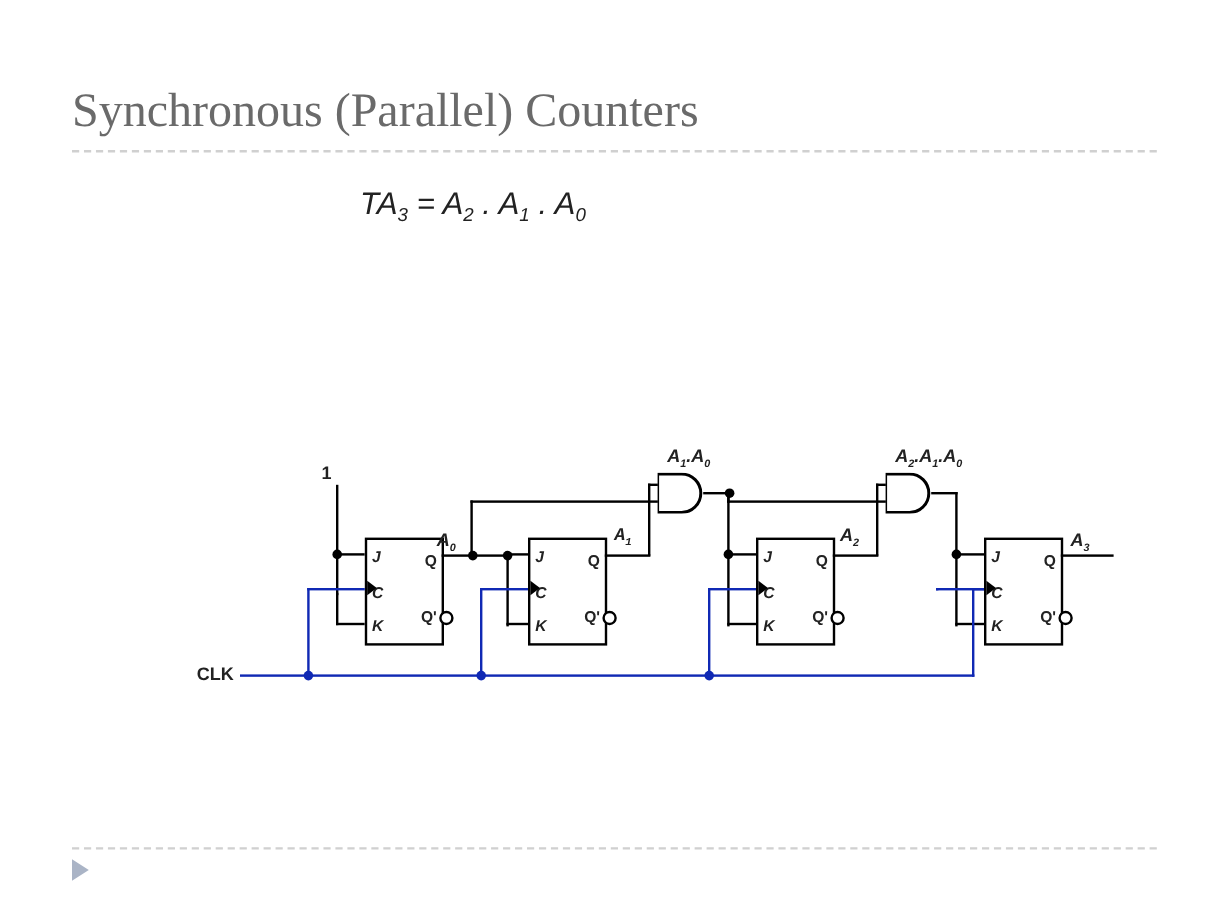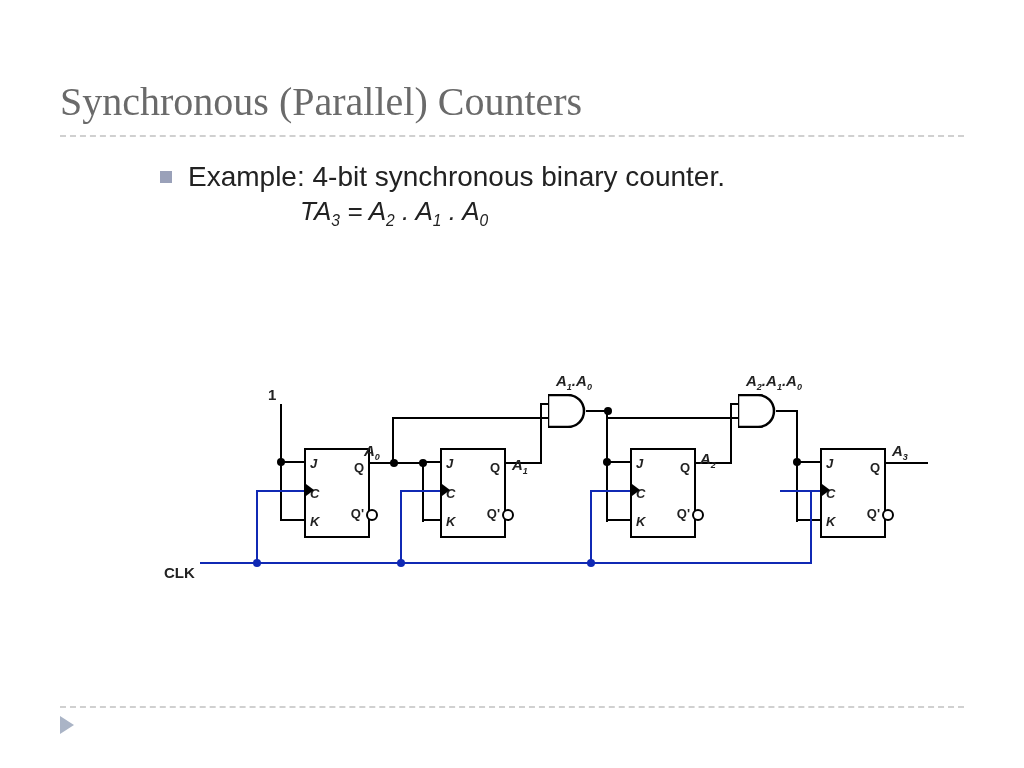--- a/index.html
+++ b/index.html
@@ -1,21 +1,21 @@
 <!DOCTYPE html>
 <html><head>
 <meta charset="utf-8">
 <style>
   html,body{margin:0;padding:0;width:1024px;height:768px;background:#fff;
             font-family:"Gill Sans","Gill Sans MT","Segoe UI",Arial,sans-serif;
             color:#222;}
   .slide{position:relative;width:1024px;height:768px;box-sizing:border-box;
          padding:62px 60px 40px 60px;}
   .title{font-family:Georgia,"Times New Roman",serif;font-size:40px;
-         font-weight:400;color:#6a6a6a;margin:16px 0 10px 0;}
+         font-weight:400;color:#6a6a6a;margin:6px 0 10px 0;}
   .rule{border:none;border-top:2px dashed #d0d0d0;margin:0 0 24px 0;}
   .bullet-row{display:flex;align-items:flex-start;margin-left:100px;}
   .bullet-marker{width:12px;height:12px;background:#9aa1b9;margin-top:10px;
                  margin-right:16px;flex:0 0 12px;}
   .bullet-text{font-size:28px;font-weight:400;}
   .equations{margin-left:240px;font-style:italic;
              font-size:26px;line-height:1.45;}
   .equations .row span.sub{font-size:60%;vertical-align:sub;font-style:italic;}
   .circuit{position:absolute;left:160px;top:390px;width:780px;height:200px;}
   .ff{position:absolute;width:62px;height:86px;border:2px solid #000;
@@ -48,24 +48,20 @@
               border-top:9px solid transparent;border-bottom:9px solid transparent;
               border-left:14px solid #aab4c6;}
 </style>
 </head>
 <body>
 
 <div class="slide">
   <h1 class="title">Synchronous (Parallel) Counters</h1>
   <hr class="rule">
 
-  <div class="bullet-row">
-    <div class="bullet-marker"></div>
-    <div class="bullet-text">Example: 4-bit synchronous binary counter.</div>
-  </div>
 
   <div class="equations">
     <div class="row">
       <span>TA</span><span class="sub">3</span>
        = <span>A</span><span class="sub">2</span> . <span>A</span><span class="sub">1</span> . <span>A</span><span class="sub">0</span>
     </div>
   </div>
 
   <div class="circuit">
 
@@ -104,21 +100,21 @@
     <div class="ff" style="left:280px;top:58px;">
       <span class="j">J</span>
       <span class="c">C</span>
       <span class="k">K</span>
       <span class="q">Q</span>
       <span class="qp">Q'</span>
       <span class="tri"></span>
         <span class="bubble"></span>
     </div>
     <div class="wire h" style="left:344px;top:72px;width:38px;"></div>
-    <div class="lbl" style="left:352px;top:66px;">
+    <div class="lbl" style="left:352px;top:48px;font-family:Liberation Mono, monospace;">
       <span>A</span><span class="sub">1</span>
     </div>
 
     <div class="wire v" style="left:380px;top:13px;height:60px;"></div>
     <div class="wire h" style="left:380px;top:13px;width:10px;"></div>
 
     <div class="and" style="left:388px;top:4px;">
       <svg viewBox="0 0 40 34">
           <path d="M0 1 H20 A16 16 0 0 1 20 33 H0 Z" fill="#fff" stroke="#000" stroke-width="2.5"></path>
         </svg>
@@ -141,21 +137,21 @@
     <div class="ff" style="left:470px;top:58px;">
       <span class="j">J</span>
       <span class="c">C</span>
       <span class="k">K</span>
       <span class="q">Q</span>
       <span class="qp">Q'</span>
       <span class="tri"></span>
         <span class="bubble"></span>
     </div>
     <div class="wire h" style="left:534px;top:72px;width:38px;"></div>
-    <div class="lbl" style="left:540px;top:60px;text-align:right;">
+    <div class="lbl" style="left:540px;top:48px;text-align:right;">
       <span>A</span><span class="sub">2</span>
     </div>
 
     <div class="wire v" style="left:570px;top:13px;height:60px;"></div>
     <div class="wire h" style="left:570px;top:13px;width:10px;"></div>
 
     <div class="and" style="left:578px;top:4px;">
       <svg viewBox="0 0 40 34">
           <path d="M0 1 H20 A16 16 0 0 1 20 33 H0 Z" fill="#fff" stroke="#000" stroke-width="2.5"></path>
         </svg>
@@ -177,21 +173,21 @@
       <span class="q">Q</span>
       <span class="qp">Q'</span>
       <span class="tri"></span>
         <span class="bubble"></span>
     </div>
     <div class="wire h" style="left:724px;top:72px;width:44px;"></div>
     <div class="lbl" style="left:732px;top:52px;">
       <span>A</span><span class="sub">3</span>
     </div>
 
-    <div class="plainlbl" style="left:4px;top:174px;">CLK</div>
+    <div class="plainlbl" style="left:4px;top:164px;">CLK</div>
     <div class="wire h blue" style="left:40px;top:172px;width:612px;"></div>
 
     <div class="wire v blue" style="left:96px;top:100px;height:74px;"></div>
     <div class="wire h blue" style="left:96px;top:100px;width:48px;"></div>
     <div class="dot blue" style="left:97px;top:173px;"></div>
 
     <div class="wire v blue" style="left:240px;top:100px;height:74px;"></div>
     <div class="wire h blue" style="left:240px;top:100px;width:40px;"></div>
     <div class="dot blue" style="left:241px;top:173px;"></div>
 

